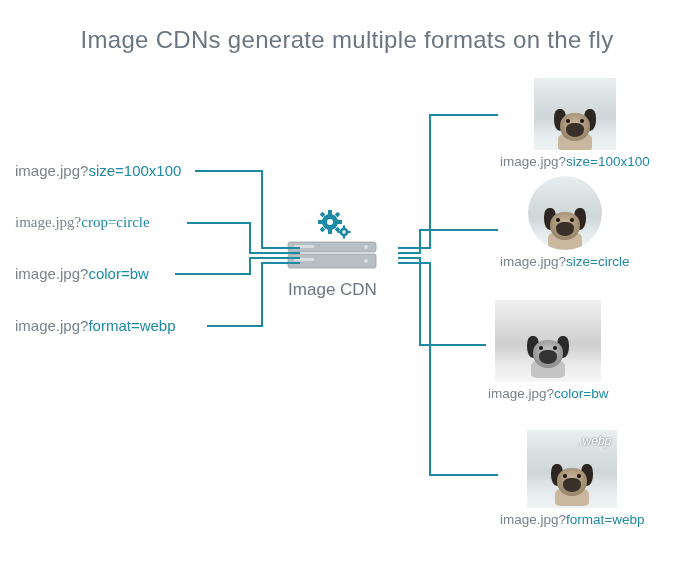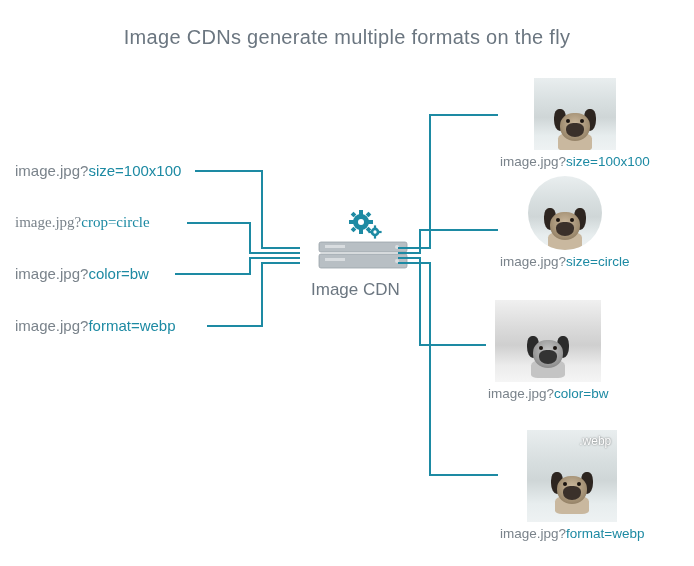--- a/index.html
+++ b/index.html
@@ -10,21 +10,21 @@
     font-family: "Segoe UI", "Helvetica Neue", Arial, sans-serif;
     position: relative;
     overflow: hidden;
   }
   .title {
     position: absolute;
     top: 26px;
     left: 0;
     width: 100%;
     text-align: center;
-    font-size: 20px;
+    font-size: 24px;
     font-weight: 300;
     color: #6b7680;
     letter-spacing: 0.3px;
   }
   .input-label {
     position: absolute;
     font-size: 15px;
     color: #7a838b;
     font-weight: 300;
     white-space: nowrap;
@@ -99,23 +99,23 @@
   .thumb .webp-tag {
     position: absolute;
     top: 4px; right: 6px;
     color: #fff;
     font-size: 12px;
     font-weight: 400;
     text-shadow: 0 0 2px rgba(0,0,0,0.6);
   }
   .server {
     position: absolute;
-    left: 311px; top: 210px;
+    left: 280px; top: 210px;
     width: 105px;
-    text-align: left;
+    text-align: center;
   }
   .server-label {
     font-size: 17px;
     color: #6b7680;
     font-weight: 300;
     margin-top: 6px;
   }
   svg.lines { position: absolute; left: 0; top: 0; }
 </style>
 </head>
@@ -239,21 +239,21 @@
         <div class="eye-r"></div>
         <div class="muzzle"></div>
       </div>
   </div>
   <div class="output-caption">
     <span>image.jpg?</span><span class="param">color=bw</span>
   </div>
 </div>
 
 <div class="output" style="left:500px; top:430px;">
-  <div class="thumb" style="width:90px; height:92px;">
+  <div class="thumb" style="width:90px; height:78px;font-style:italic;">
     <div class="bg"></div>
     <div class="dog">
         <div class="body"></div>
         <div class="ear-l"></div>
         <div class="ear-r"></div>
         <div class="head"></div>
         <div class="eye-l"></div>
         <div class="eye-r"></div>
         <div class="muzzle"></div>
       </div>

